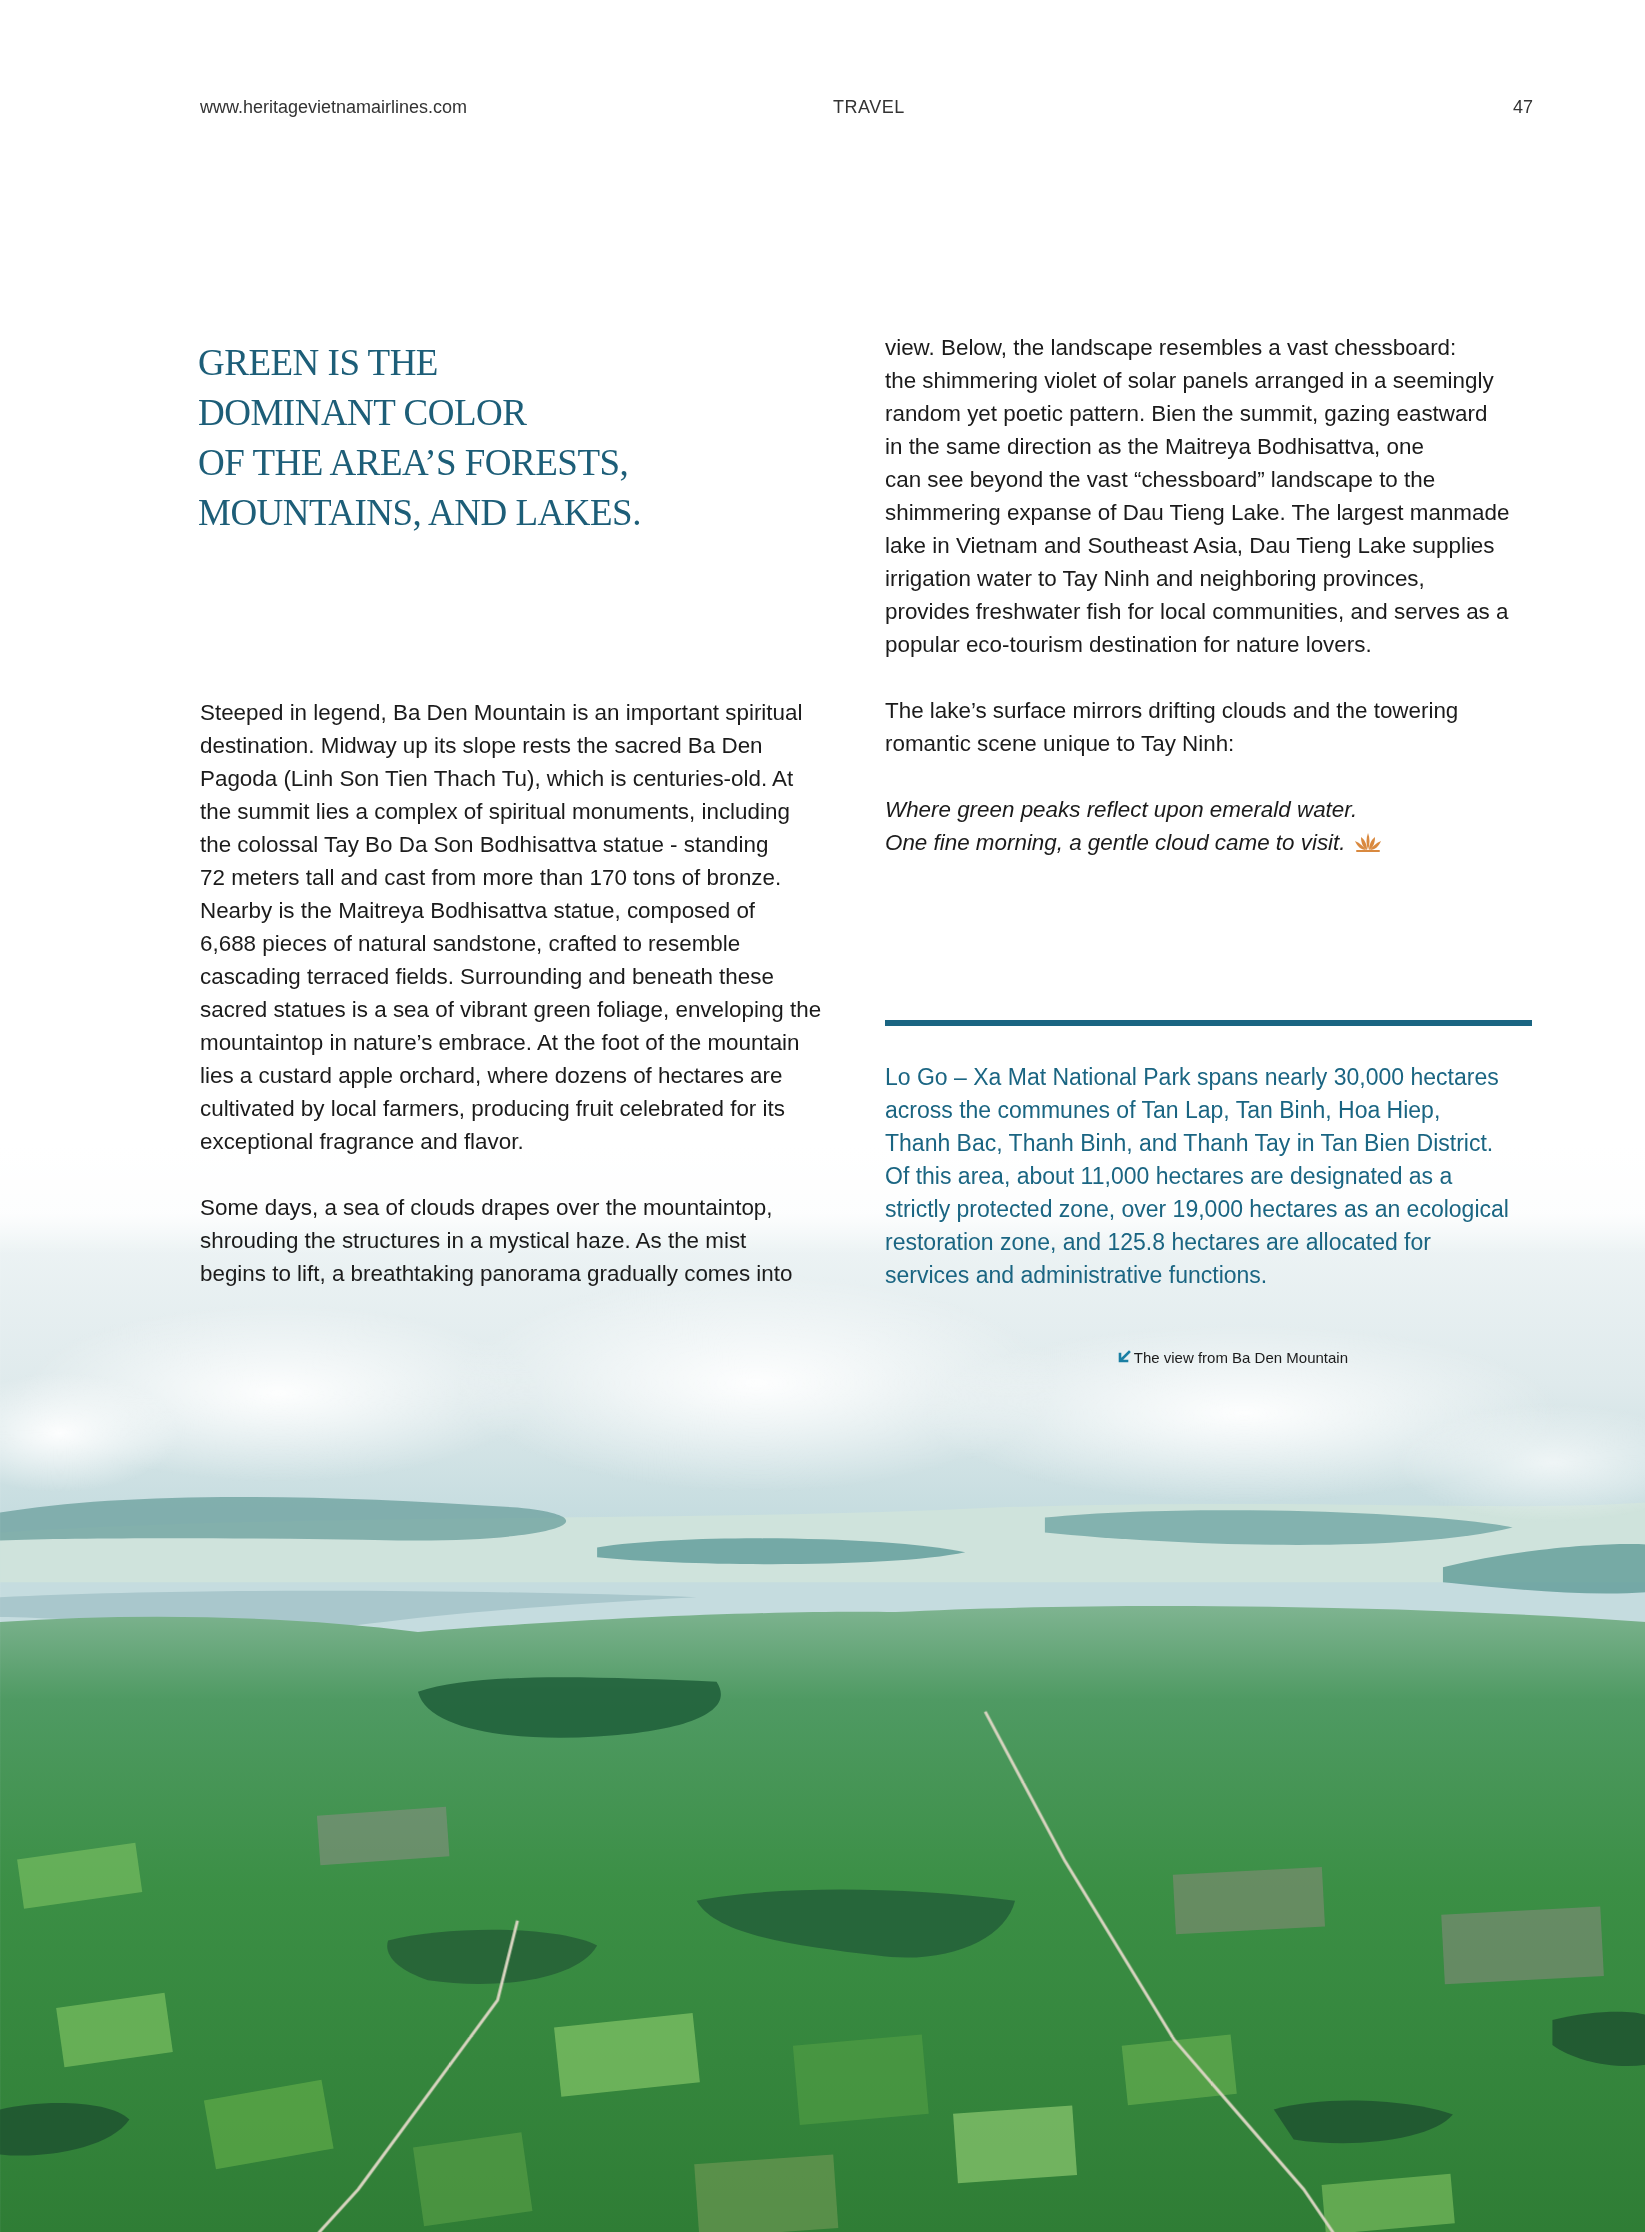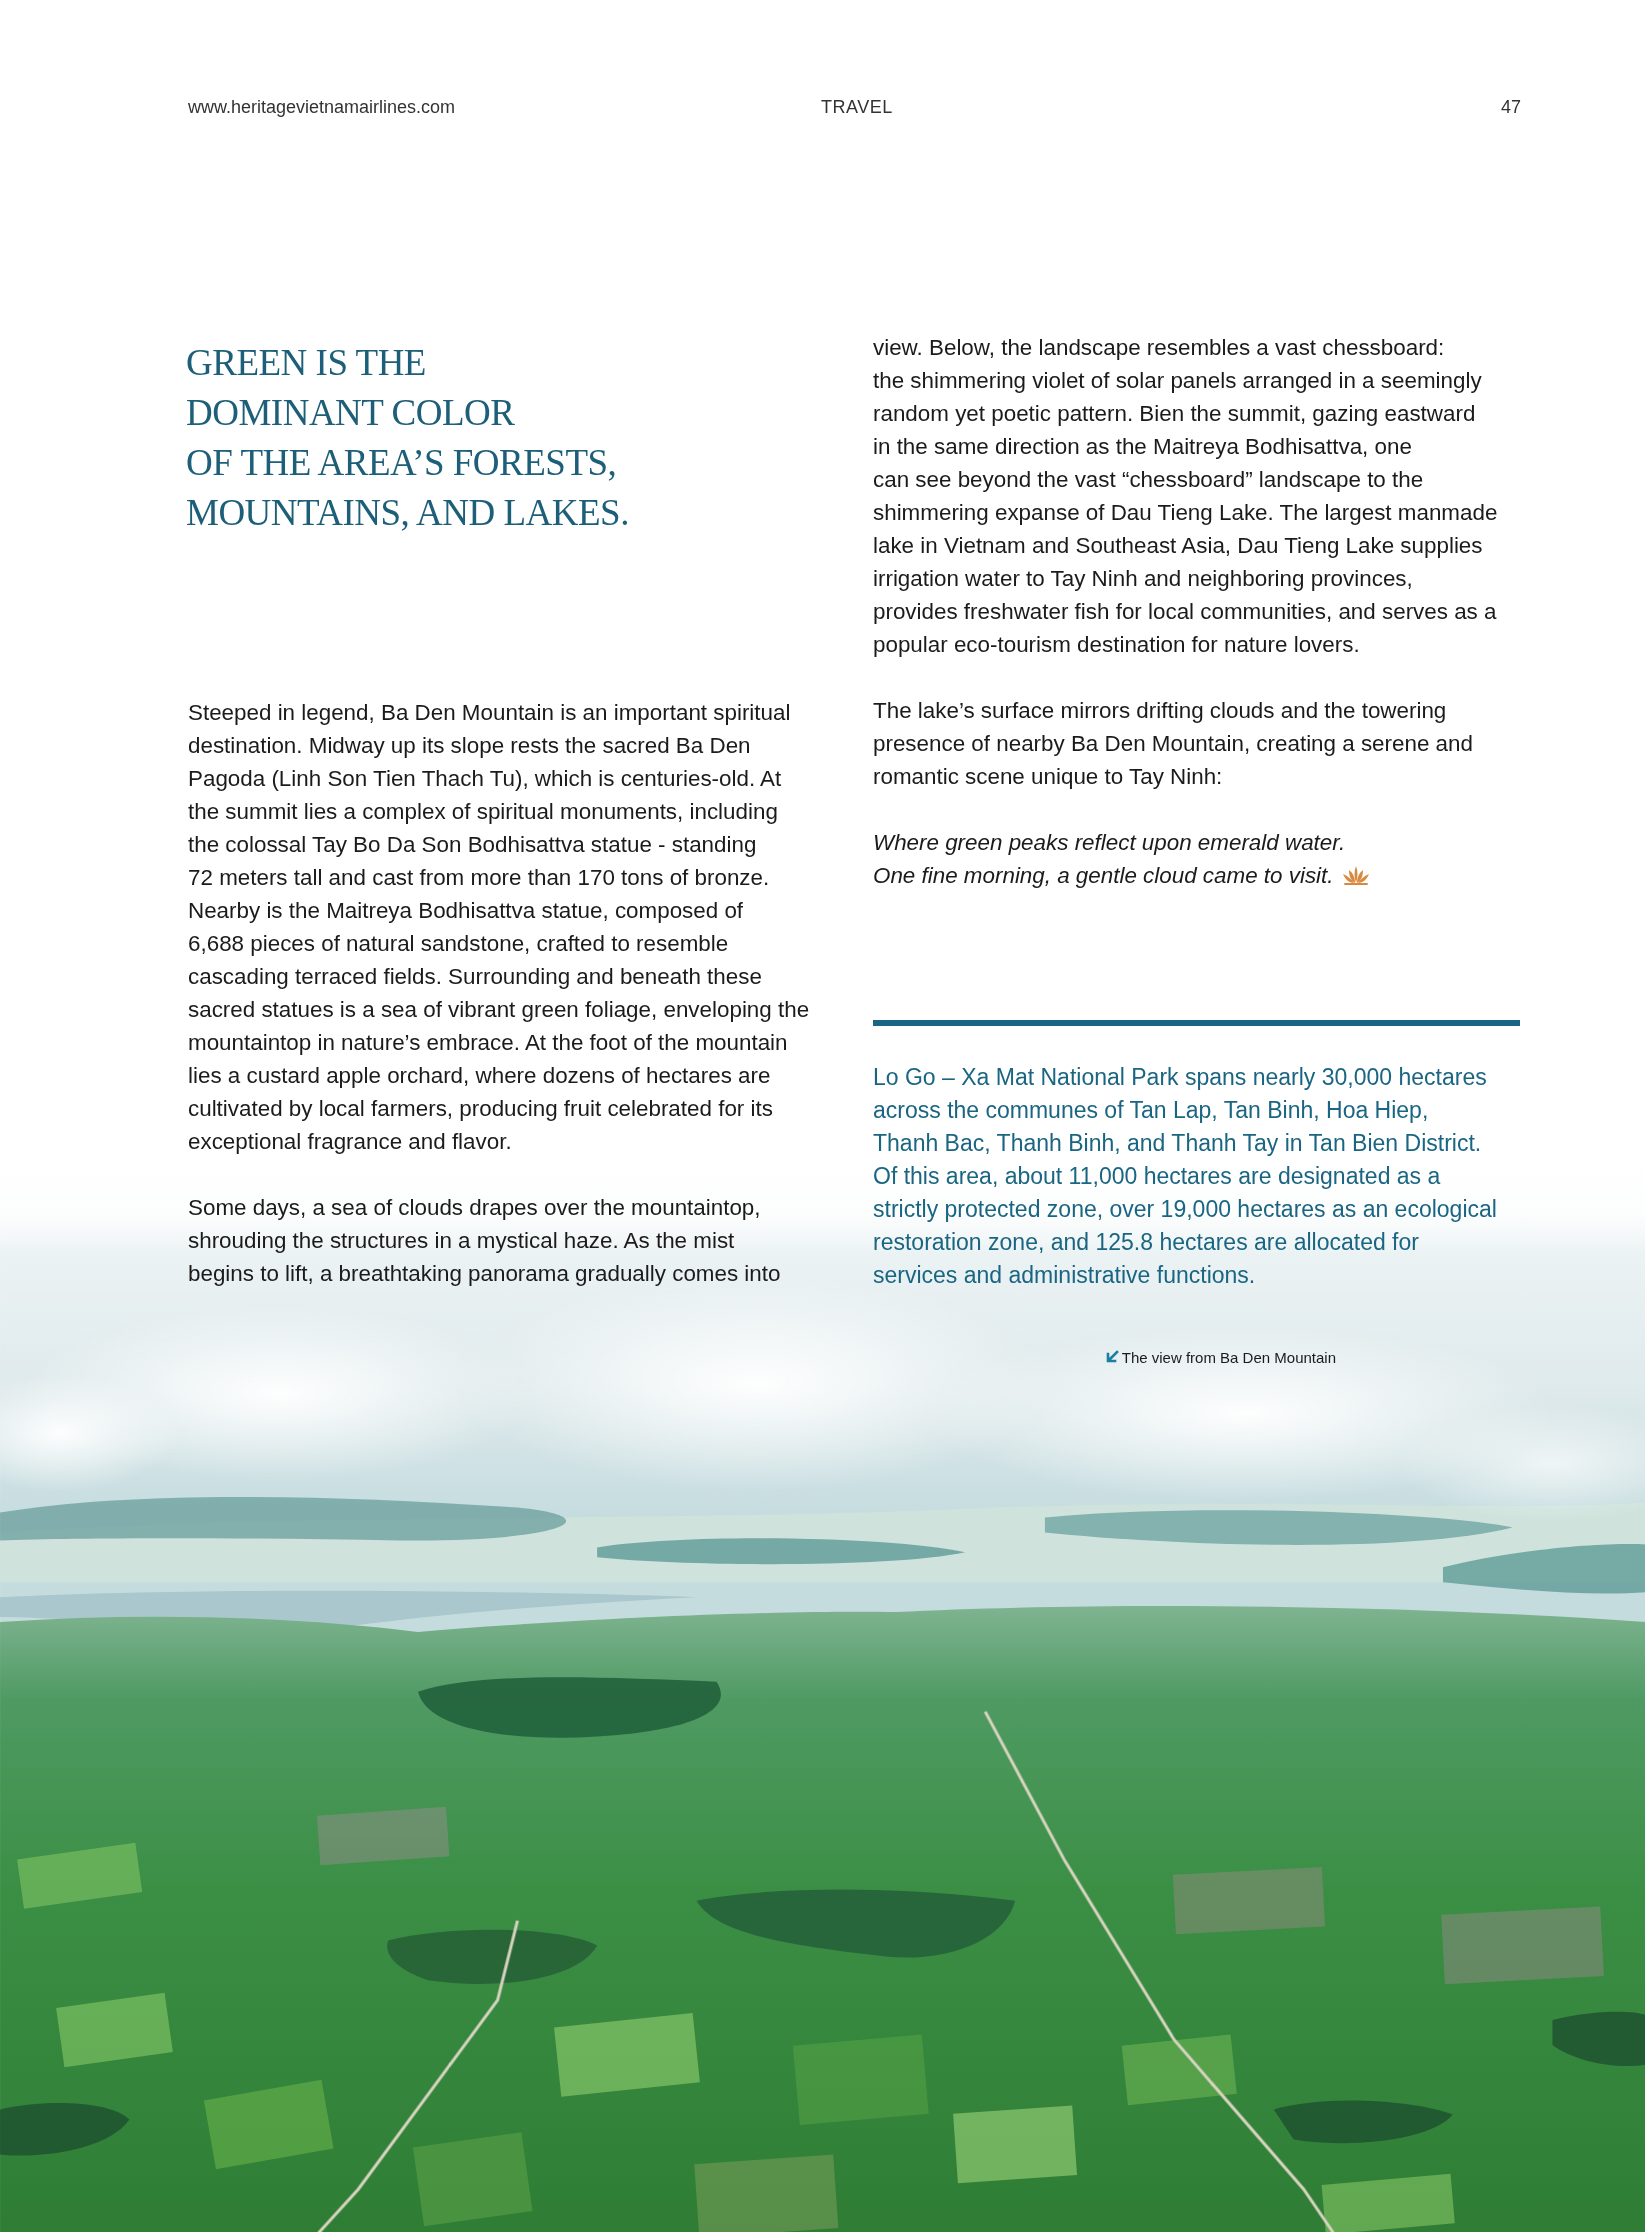--- a/index.html
+++ b/index.html
@@ -14,21 +14,21 @@
     position: absolute; left: 0; top: 0; width: 1646px; height: 2233px;
     overflow: hidden; z-index: 0;
   }
   .photo svg { position: absolute; left: 0; top: 0; }
   .fade-top {
     position: absolute; left: 0; top: 0; width: 1646px; height: 1254px;
     background: linear-gradient(to bottom, #ffffff 0, #ffffff 1144px, rgba(255,255,255,0.85) 1214px, rgba(255,255,255,0) 1254px);
     z-index: 1;
   }
 
-  .content { position: absolute; left: 0; top: 0; width: 1462px; height: 2233px; z-index: 2; }
+  .content { position: absolute; left: 12px; top: 0; width: 1462px; height: 2233px; z-index: 2; }
 
   
   .run-header { position: absolute; top: 97px; left: 188px; width: 1333px; height: 24px;
     font-family: "Liberation Sans", sans-serif; font-size: 18px; color: #333; }
   .run-header .url { position: absolute; left: 0; }
   .run-header .section { position: absolute; left: 633px; letter-spacing: 0.5px; }
   .run-header .page-num { position: absolute; right: 0; }
 
   
   .headline {
@@ -184,21 +184,20 @@
       <span class="line">can see beyond the vast “chessboard” landscape to the</span>
       <span class="line">shimmering expanse of Dau Tieng Lake. The largest manmade</span>
       <span class="line">lake in Vietnam and Southeast Asia, Dau Tieng Lake supplies</span>
       <span class="line">irrigation water to Tay Ninh and neighboring provinces,</span>
       <span class="line">provides freshwater fish for local communities, and serves as a</span>
       <span class="line">popular eco-tourism destination for nature lovers.</span>
     </p>
     <div class="gap"></div>
     <p>
       <span class="line">The lake’s surface mirrors drifting clouds and the towering</span>
-      <span class="line">presence of nearby Ba Den Mountain, creating a serene and</span>
       <span class="line">romantic scene unique to Tay Ninh:</span>
     </p>
     <div class="gap"></div>
     <p class="poem">
       <span class="line">Where green peaks reflect upon emerald water.</span>
       <span class="line"><span>One fine morning, a gentle cloud came to visit.</span><span class="lotus"><svg width="32" height="22" viewBox="0 0 32 22">
               <g fill="#d9893f">
                 <path d="M16 2 C18 7 18 13 16 19 C14 13 14 7 16 2 Z"></path>
                 <path d="M9 6 C13 9 15 14 15 19 C11 17 9 12 9 6 Z"></path>
                 <path d="M23 6 C19 9 17 14 17 19 C21 17 23 12 23 6 Z"></path>

